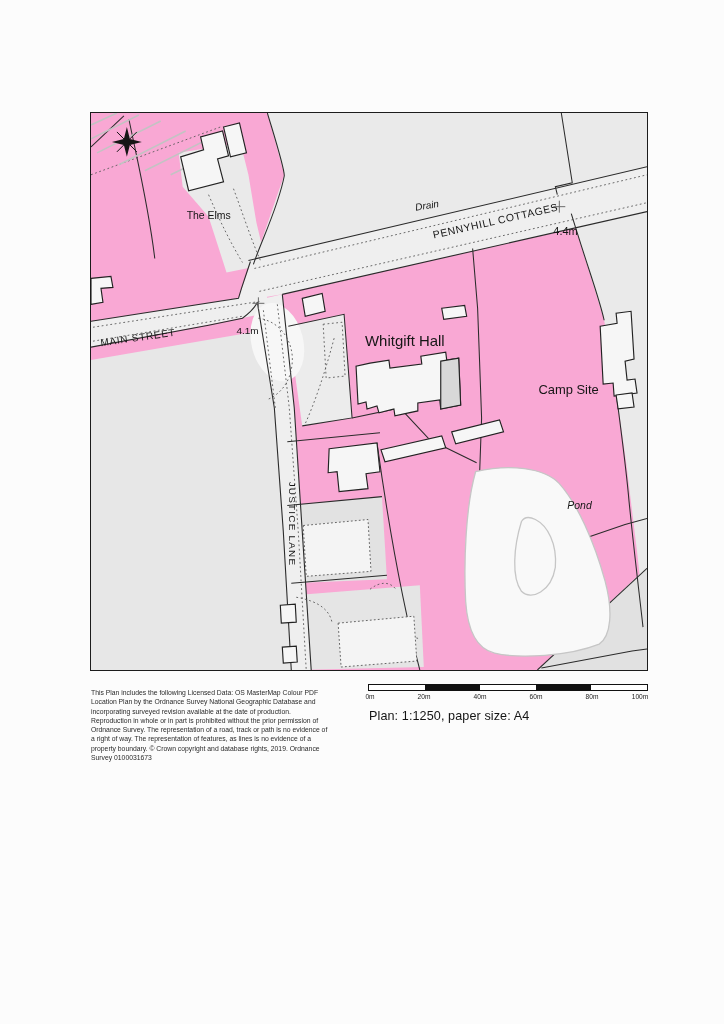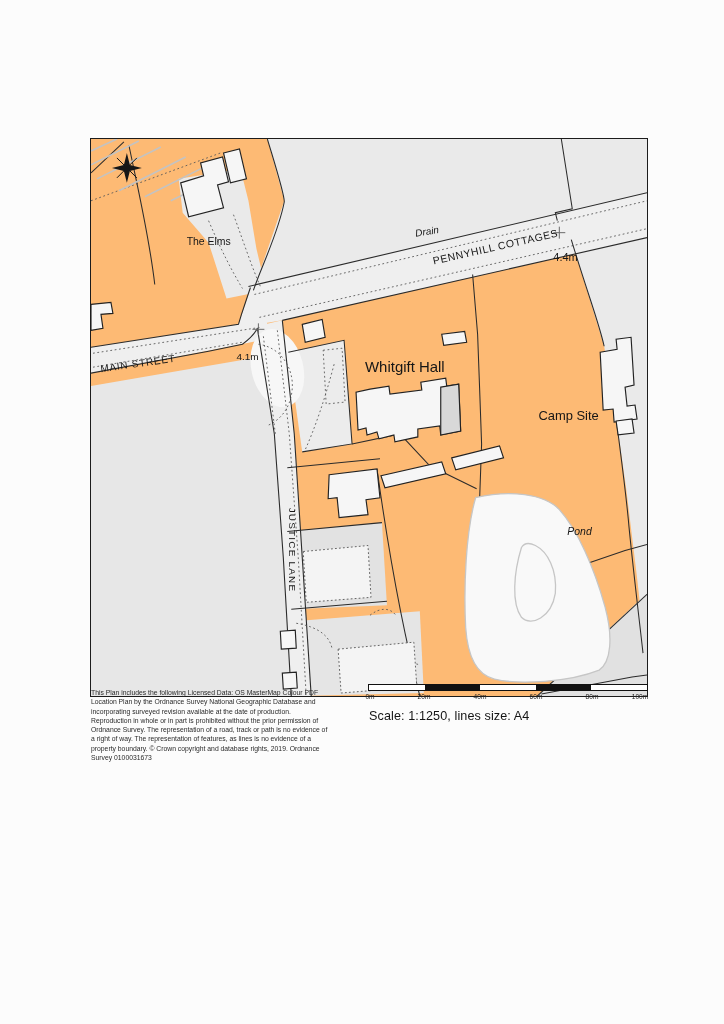--- a/index.html
+++ b/index.html
@@ -1,20 +1,20 @@
 <!DOCTYPE html>
 <html><head>
 <meta charset="utf-8">
 <style>
   html,body{margin:0;padding:0;}
   body{width:724px;height:1024px;position:relative;background:#fbfbfb;
        font-family:"Liberation Sans",sans-serif;overflow:hidden;}
   .page{position:absolute;inset:0;background:#fcfcfc;}
-  .map-frame{position:absolute;left:90px;top:138px;width:556px;height:557px;
-             border:1.6px solid #1c1c1c;background:#fdba74;text-align:center;}
+  .map-frame{position:absolute;left:90px;top:112px;width:556px;height:557px;
+             border:1.6px solid #1c1c1c;background:#f9a8d4;text-align:center;}
   .map-frame svg{display:block;width:100%;height:100%;}
   svg text{font-family:"Liberation Sans",sans-serif;fill:#161616;}
   .footer-license{position:absolute;left:91px;top:688px;width:262px;
                   font-size:6.8px;line-height:1.37;color:#2a2a2a;}
   .scalebar{position:absolute;left:368px;top:684px;width:280px;}
   .bar{position:relative;height:5px;border:1px solid #111;background:#fff;
        display:flex;}
   .seg{height:100%;flex:1 1 20%;}
   .seg.b{background:#111;}
   .seg.w{background:#fff;box-shadow:inset 0 -2px 0 #fff, inset 0 2.5px 0 #fff;}
@@ -179,15 +179,15 @@
     <div class="ticks">
       <span style="left:2px">0m</span>
       <span style="left:56px">20m</span>
       <span style="left:112px">40m</span>
       <span style="left:168px">60m</span>
       <span style="left:224px">80m</span>
       <span style="left:272px">100m</span>
     </div>
   </div>
 
-  <div class="scale-caption">Scale: 1:1250, lines size: A4</div>
+  <div class="scale-caption">Plan: 1:1250, paper size: A4</div>
 
 </div>
 
 </body></html>

